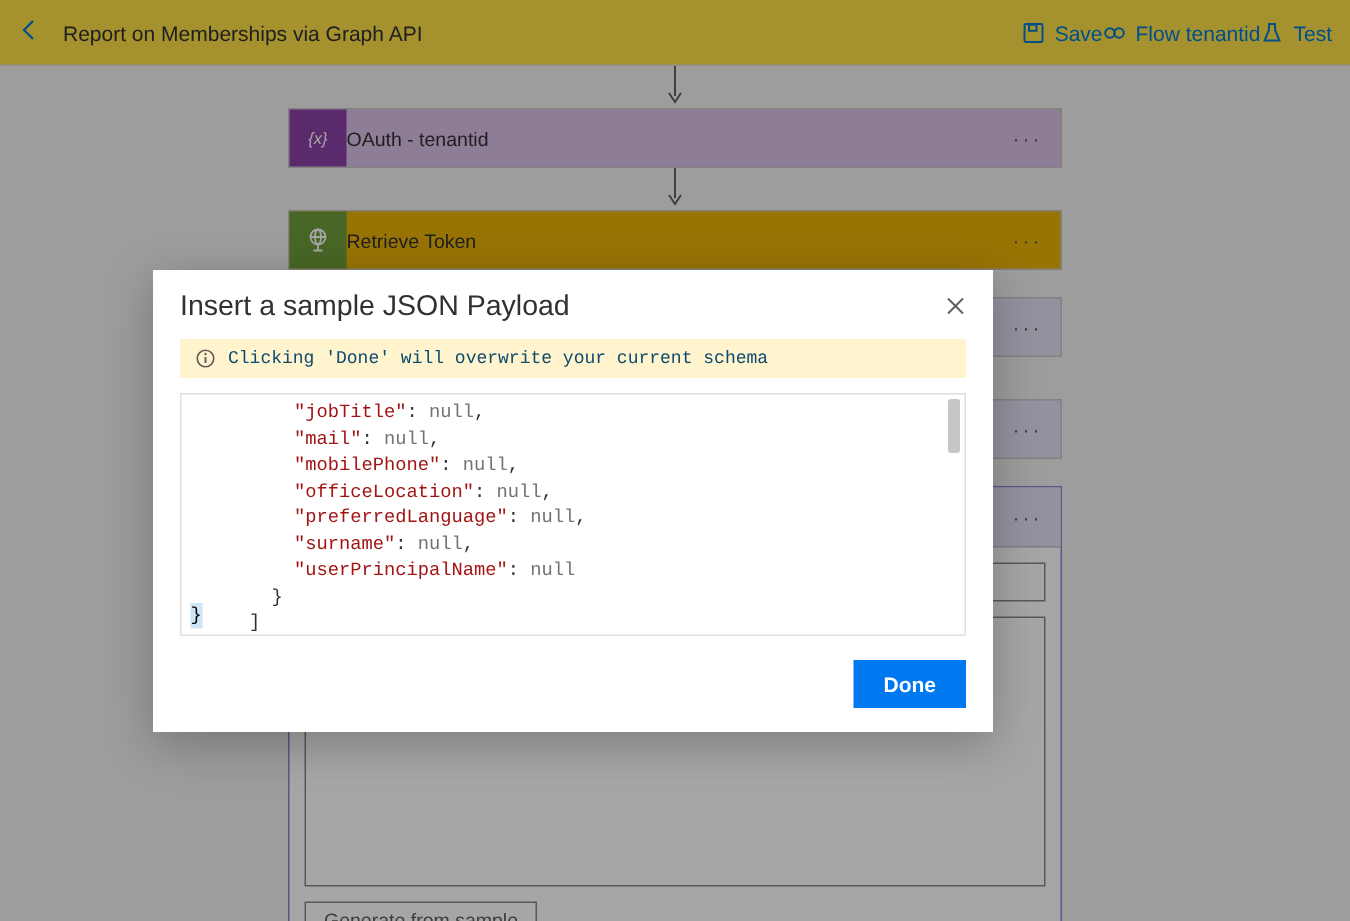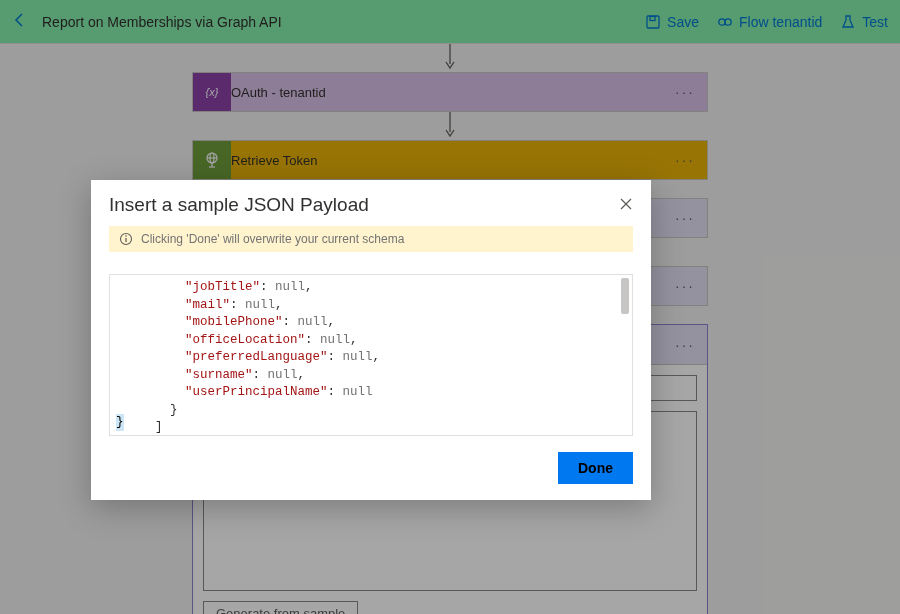--- a/index.html
+++ b/index.html
@@ -10,28 +10,28 @@
     overflow: hidden;
     background: #f3f2f1;
     position: relative;
     font-size: 14px;
     color: #323130;
   }
 
   
   .topbar {
     height: 44px;
-    background: #86efac;
+    background: #fde047;
     border-bottom: 1px solid #e1dfdd;
     display: flex;
     align-items: center;
     padding: 0 12px;
   }
   .topbar-left { display: flex; align-items: center; gap: 14px; }
-  .topbar-right { margin-left: auto; display: flex; align-items: center; gap: 18px; }
+  .topbar-right { margin-left: auto; display: flex; align-items: center; }
   .topbar-action { display: flex; align-items: center; gap: 6px; color: #0078d4; cursor: pointer; }
   .topbar-action svg { width: 16px; height: 16px; }
   .back-btn svg { width: 16px; height: 16px; fill: #0078d4; }
   .flow-title { font-size: 14px; color: #323130; }
 
   
   .canvas {
     position: relative;
     width: 100%;
     height: calc(100% - 44px);
@@ -134,47 +134,48 @@
   
   .overlay {
     position: absolute;
     inset: 0;
     background: rgba(0,0,0,0.35);
   }
 
   
   .modal {
     position: absolute;
-    left: 91px;
+    left: 102px;
     top: 180px;
     width: 560px;
     background: #fff;
     box-shadow: 0 8px 30px rgba(0,0,0,0.25);
   }
   .modal-header {
     display: flex;
     align-items: center;
     padding: 14px 18px 10px 18px;
   }
   .modal-title { font-size: 19px; font-weight: 400; }
   .modal-close {
     margin-left: auto;
     cursor: pointer;
     color: #605e5c;
   }
   .modal-close svg { width: 14px; height: 14px; }
   .info-banner {
-    margin: 0 18px 22px 18px;
+    margin: 0 18px 10px 18px;
     background: #fff4ce;
     display: flex;
     align-items: center;
     padding: 6px 10px;
     font-size: 12px;
-    color: #737373;
+    color: #0c4a6e;
     gap: 8px;
+    font-family: Liberation Mono, monospace;
   }
   .info-banner svg { width: 14px; height: 14px; }
   .json-textarea {
     margin: 0 18px 6px 18px;
     border: 1px solid #e1dfdd;
     padding: 4px 6px 4px 30px;
     font-family: Consolas, "Courier New", monospace;
     font-size: 12.5px;
     line-height: 1.4;
     height: 162px;
@@ -202,21 +203,21 @@
     width: 8px;
     color:#000;
   }
   .modal-footer {
     display: flex;
     padding: 10px 18px 16px 18px;
   }
   .done-btn {
     margin-left: auto;
     background: #0078f0;
-    color: #000000;
+    color: #ffffff;
     border: none;
     padding: 8px 20px;
     font-size: 14px;
     font-weight: 600;
     cursor: pointer;
   }
 </style>
 </head>
 <body>
 

